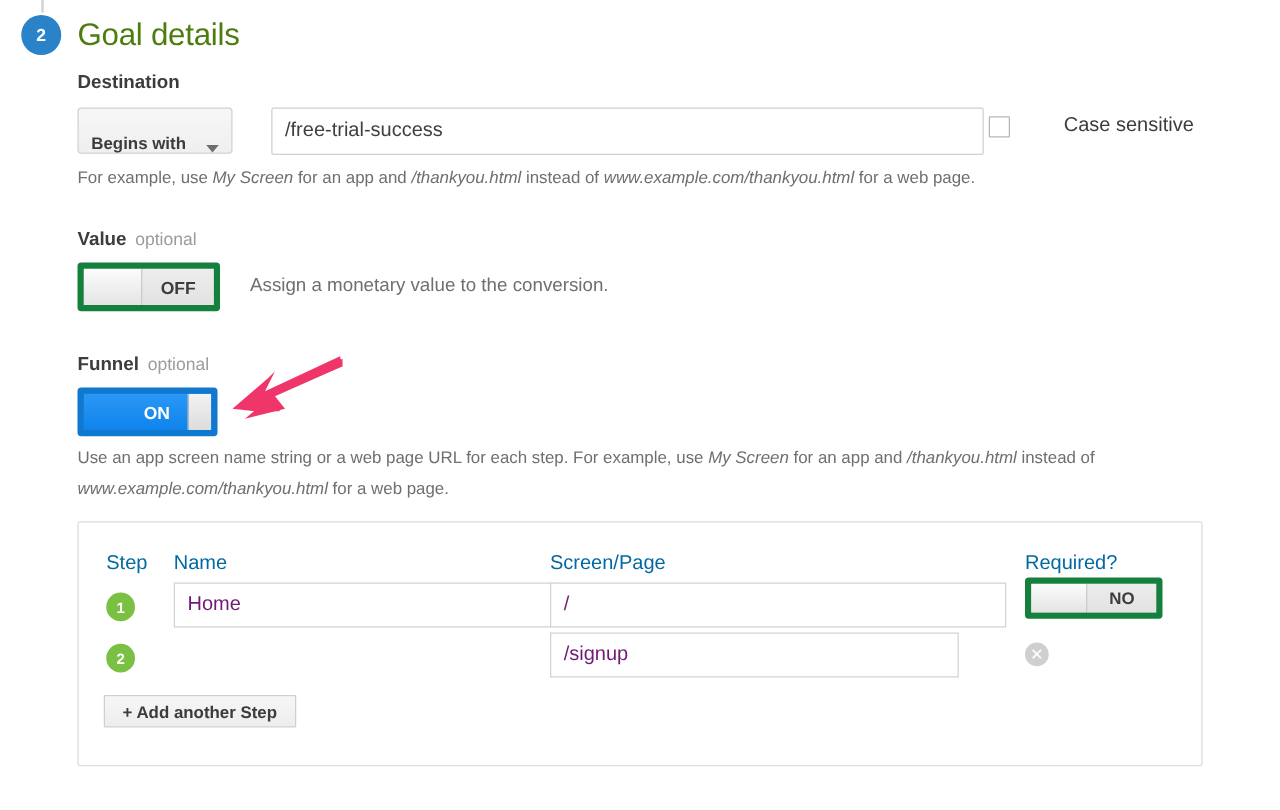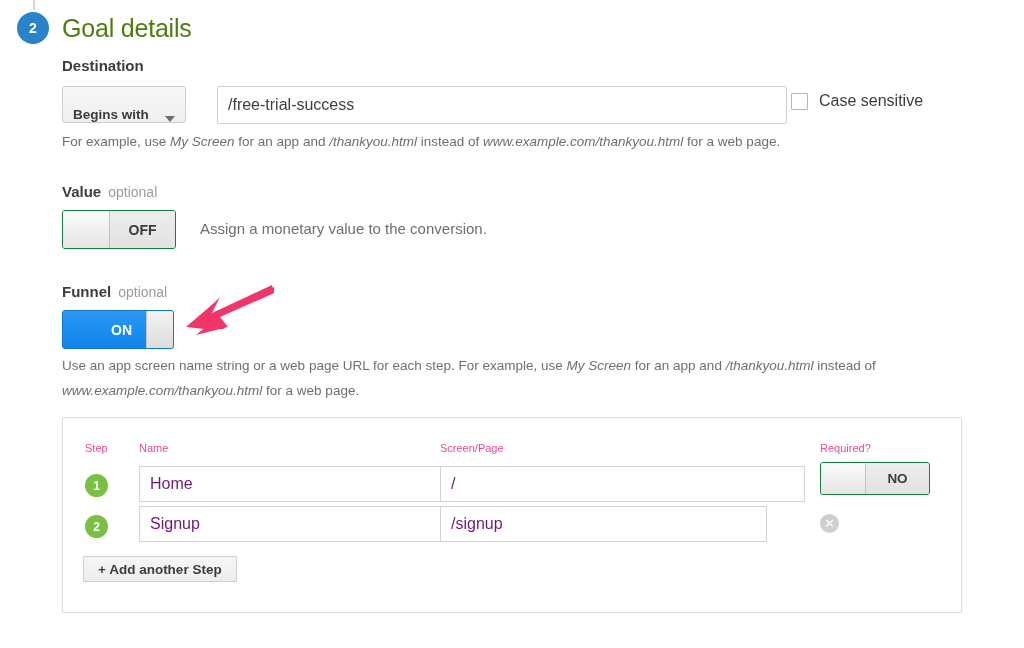--- a/index.html
+++ b/index.html
@@ -112,20 +112,21 @@
     width: 570px;
     height: 38px;
   }
 
   .checkbox-row {
     position: absolute;
     left: 791px;
     top: 92px;
     display: flex;
     align-items: center;
+    gap: 32px;
   }
   .checkbox-box {
     width: 17px;
     height: 17px;
     box-sizing: border-box;
     border: 1px solid #b6b6b6;
     background: #ffffff;
     border-radius: 1px;
   }
   .checkbox-label {
@@ -143,21 +144,21 @@
   .helper-text i { font-style: italic; }
   #destination-hint { left: 62px; top: 129px; width: 900px; }
 
   
   #value-label { left: 62px; top: 183px; }
 
   .toggle {
     position: absolute;
     box-sizing: border-box;
     height: 39px;
-    border: 1px solid #15803d;
+    border: 5px solid #15803d;
     border-radius: 3px;
     display: flex;
     overflow: hidden;
     background: #e9e9e9;
   }
   .toggle .knob {
     width: 47px;
     background: linear-gradient(#fcfcfc, #e4e4e4);
     border-right: 1px solid #c2c2c2;
     box-sizing: border-box;
@@ -222,22 +223,22 @@
     top: 417px;
     width: 900px;
     height: 196px;
     box-sizing: border-box;
     background: #ffffff;
     border: 1px solid #dcdcdc;
     border-radius: 2px;
   }
   .col-head {
     position: absolute;
-    font-size: 11px;
-    color: #ec4899;
+    font-size: 16px;
+    color: #0369a1;
   }
   #head-step { left: 22px; top: 24px; }
   #head-name { left: 76px; top: 24px; }
   #head-screen { left: 377px; top: 24px; }
   #head-required { left: 757px; top: 24px; }
 
   .step-circle {
     position: absolute;
     width: 23px;
     height: 23px;
@@ -381,22 +382,19 @@
   </div>
   <div class="row-input" id="page-1">
     <span>/</span>
   </div>
   <div class="toggle off" id="required-toggle-1">
     <span class="knob"></span>
     <span class="track-text">NO</span>
   </div>
 
   <div class="step-circle" id="circle-2">2</div>
-  <div class="row-input" id="name-2">
-    <span>Signup</span>
-  </div>
   <div class="row-input" id="page-2">
     <span>/signup</span>
   </div>
   <div class="remove-icon">✕</div>
 
   <div id="add-step-button">+ Add another Step</div>
 </div>
 
 </body></html>

